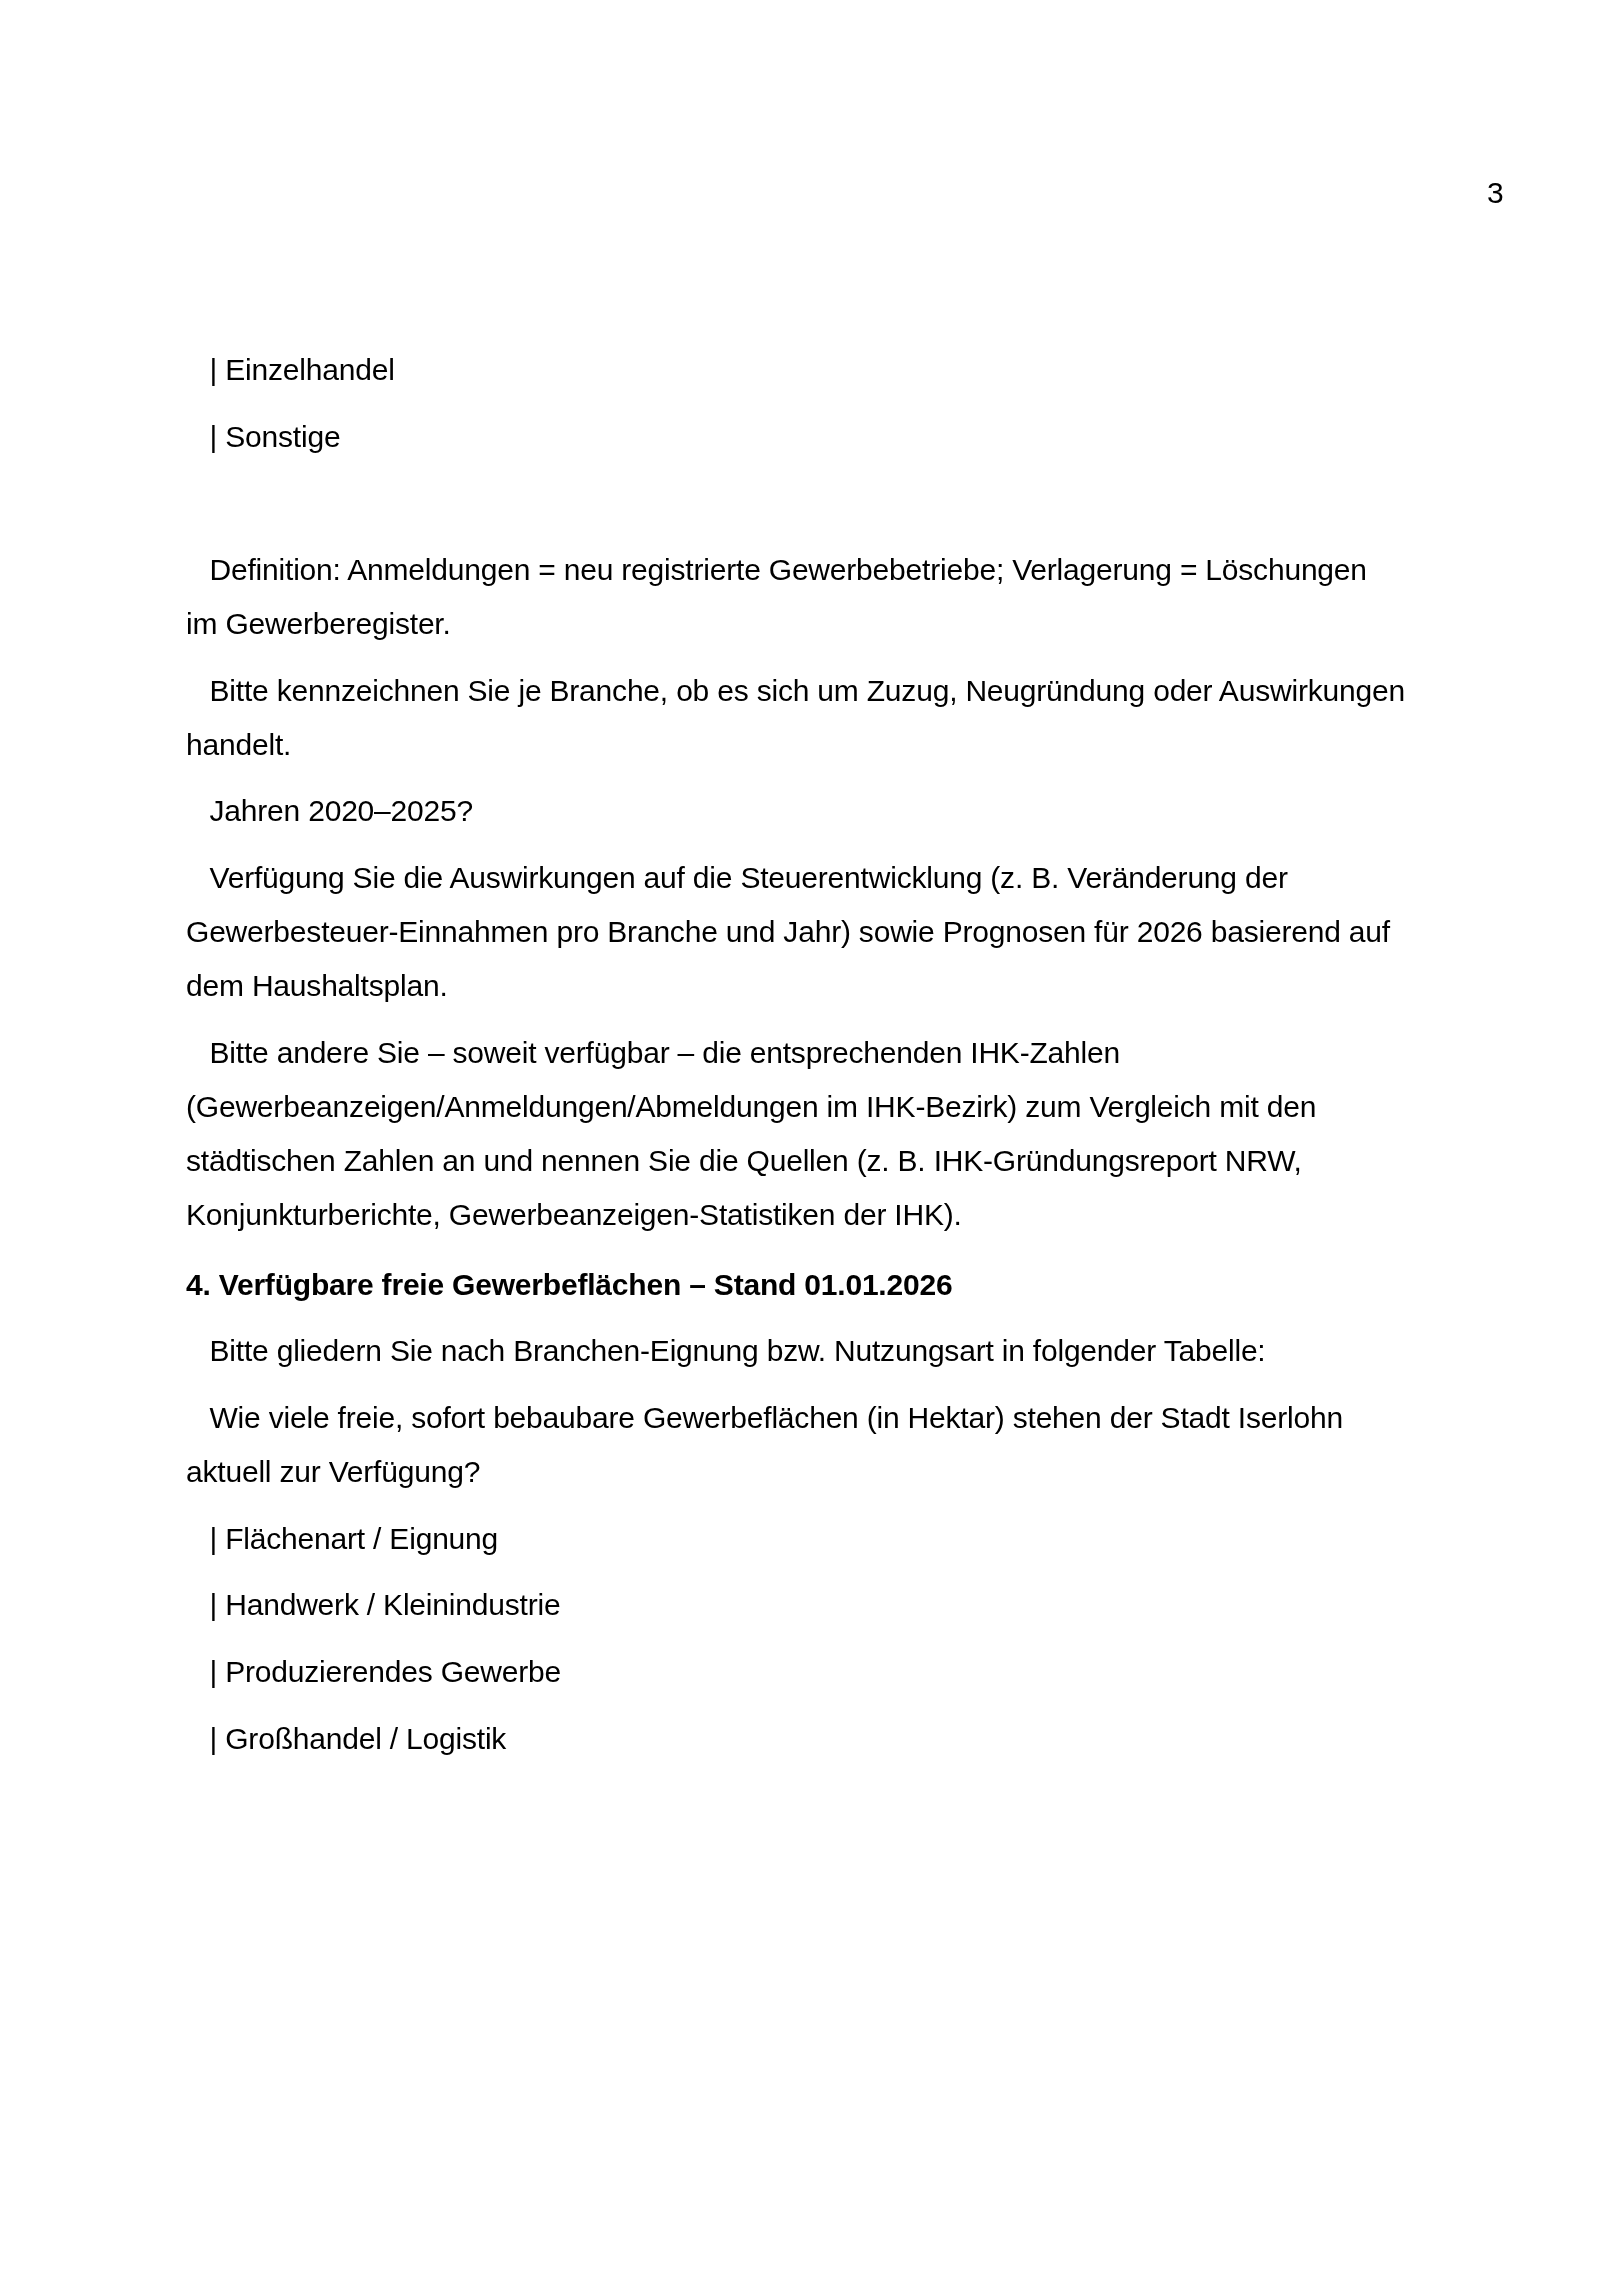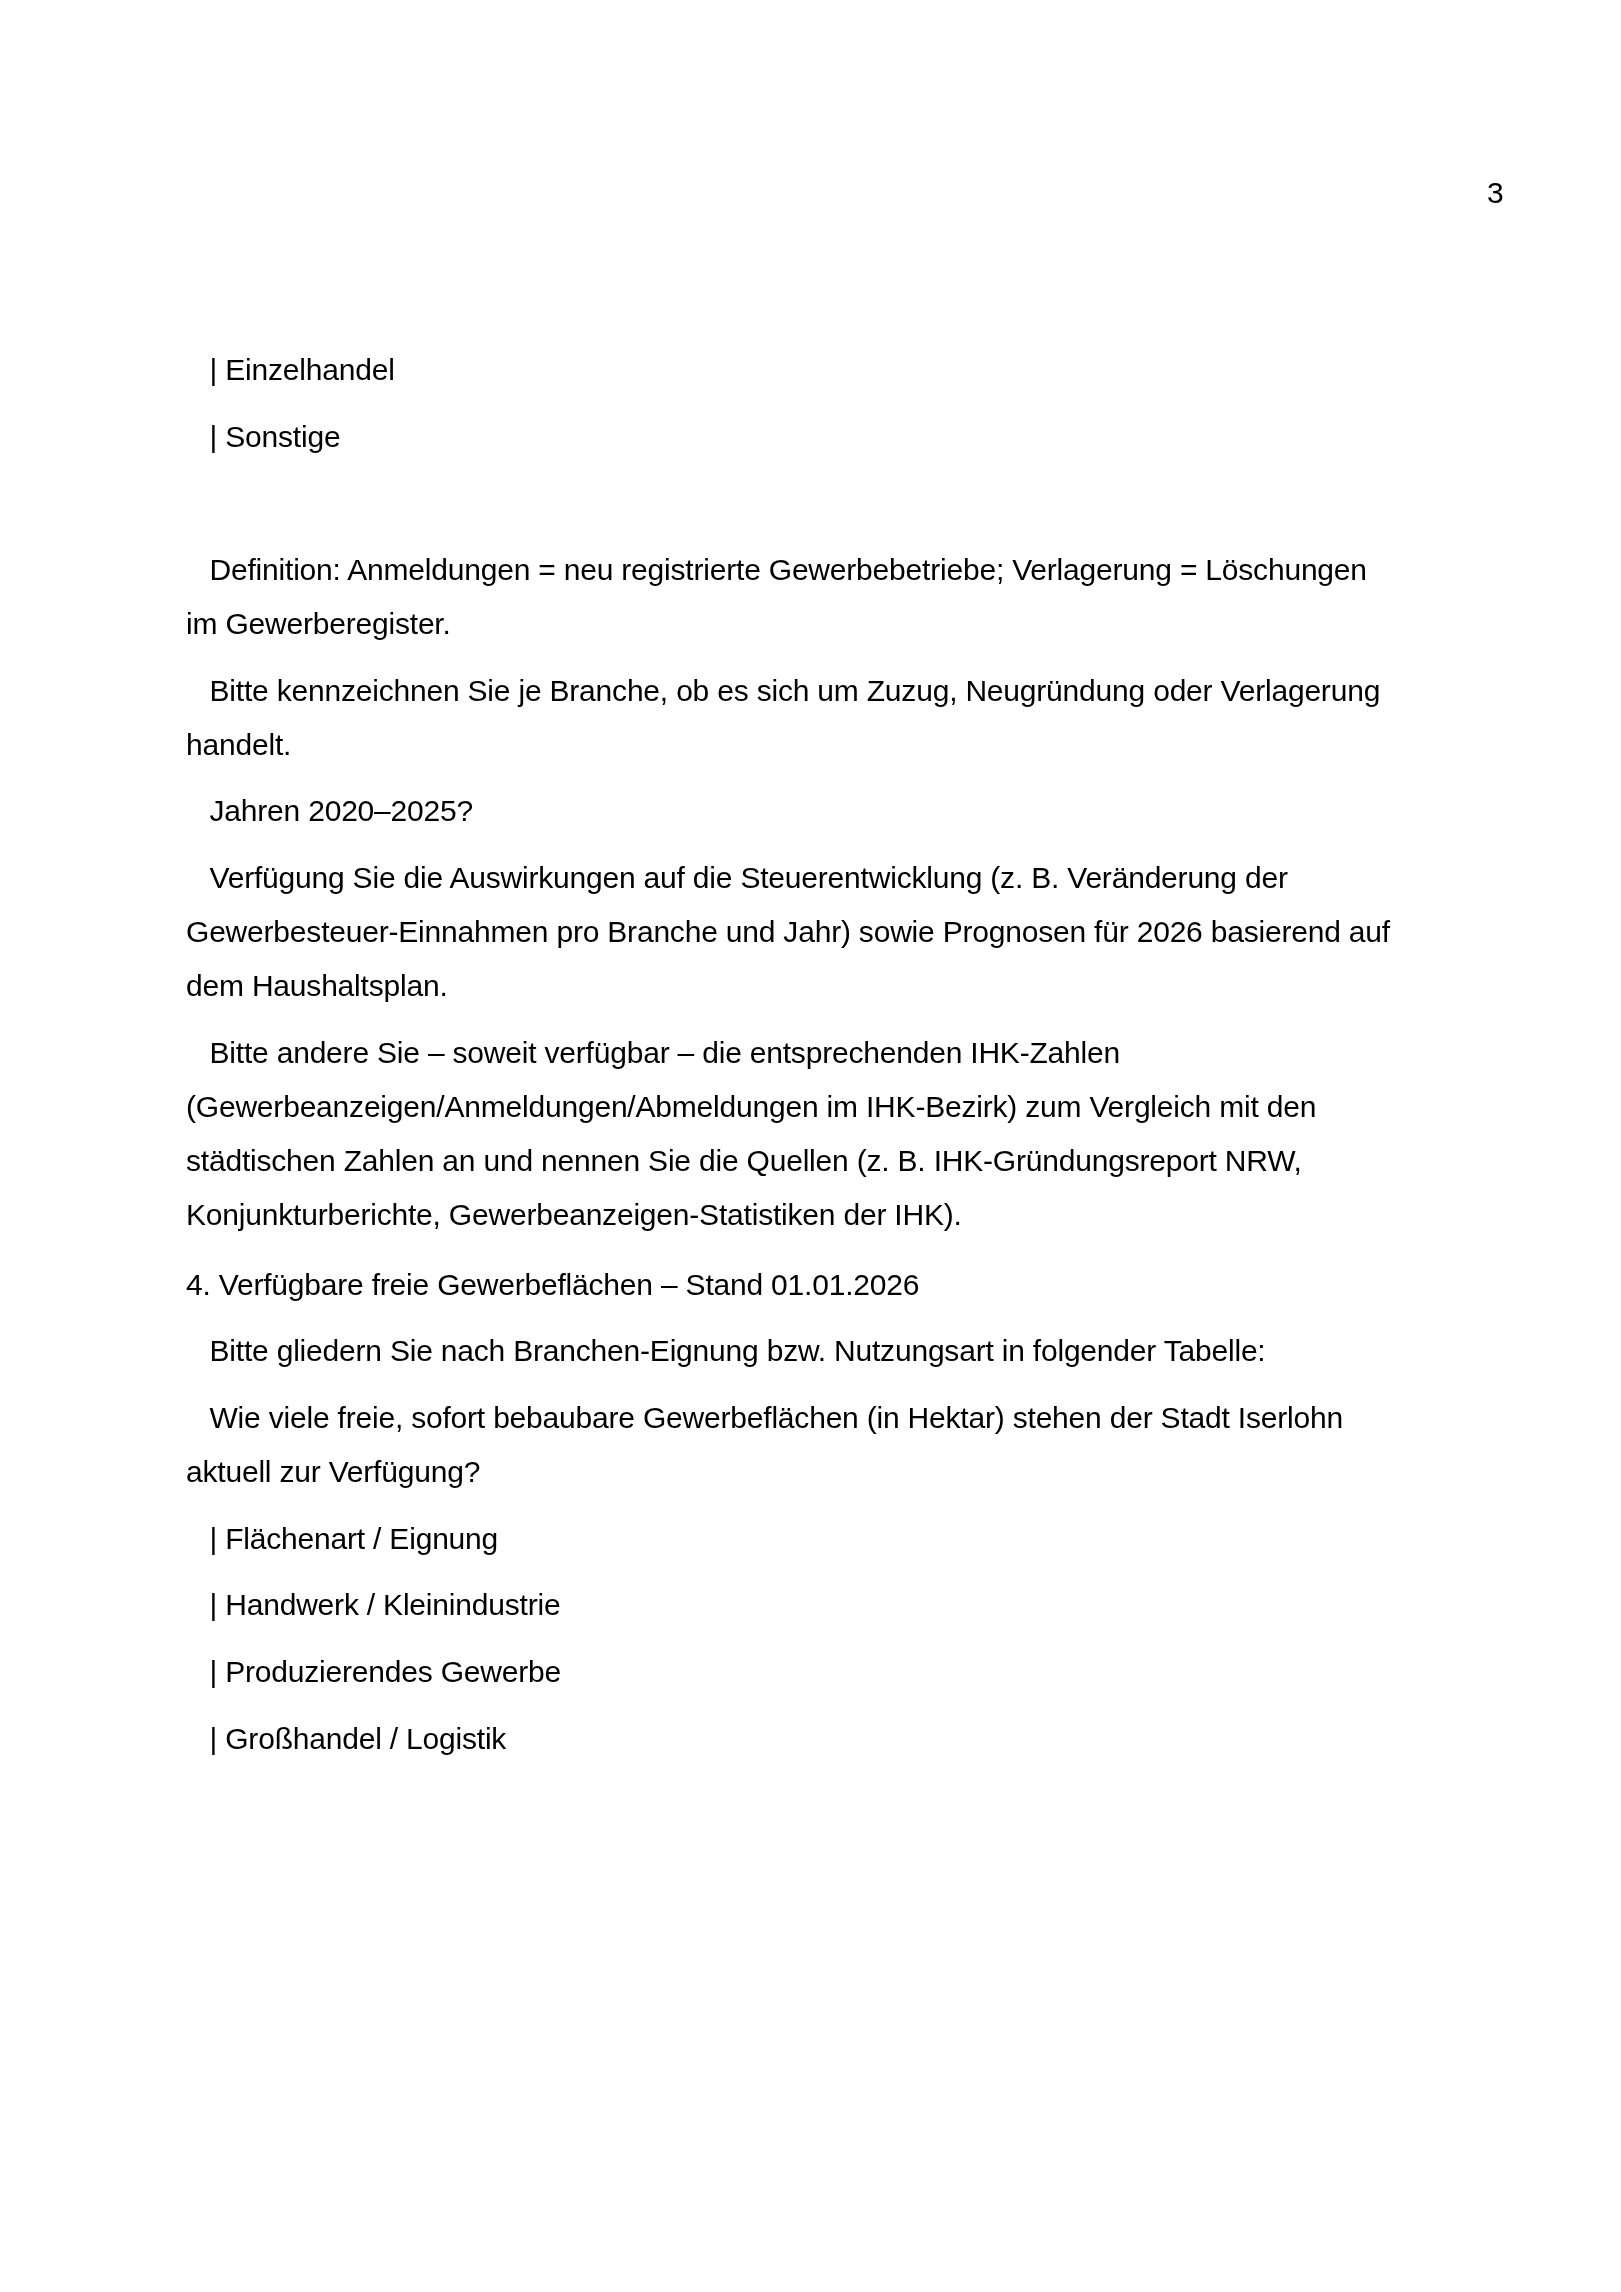--- a/index.html
+++ b/index.html
@@ -48,42 +48,42 @@
   .para.smallindent .line:first-child {
     padding-left: 8.8px;
   }
   .para.blank {
     height: 54px;
   }
   .para.heading {
     margin-top: 15.7px;
   }
   .para.heading .line {
-    font-weight: 400;
+    font-weight: 700;
   }
 </style>
 </head>
 <body>
 
 <div class="page">
   <div class="page-number">3</div>
   <div class="content">
       <div class="para indent">
         <div class="line">| Einzelhandel</div>
       </div>
       <div class="para indent">
         <div class="line">| Sonstige</div>
       </div>
       <div class="para blank"></div>
       <div class="para indent">
         <div class="line">Definition: Anmeldungen = neu registrierte Gewerbebetriebe; Verlagerung = Löschungen</div>
         <div class="line">im Gewerberegister.</div>
       </div>
       <div class="para indent">
-        <div class="line">Bitte kennzeichnen Sie je Branche, ob es sich um Zuzug, Neugründung oder Verlagerung</div>
+        <div class="line">Bitte kennzeichnen Sie je Branche, ob es sich um Zuzug, Neugründung oder Auswirkungen</div>
         <div class="line">handelt.</div>
       </div>
       <div class="para indent">
         <div class="line">Jahren 2020–2025?</div>
       </div>
       <div class="para indent">
         <div class="line">Verfügung Sie die Auswirkungen auf die Steuerentwicklung (z. B. Veränderung der</div>
         <div class="line">Gewerbesteuer-Einnahmen pro Branche und Jahr) sowie Prognosen für 2026 basierend auf</div>
         <div class="line">dem Haushaltsplan.</div>
       </div>

